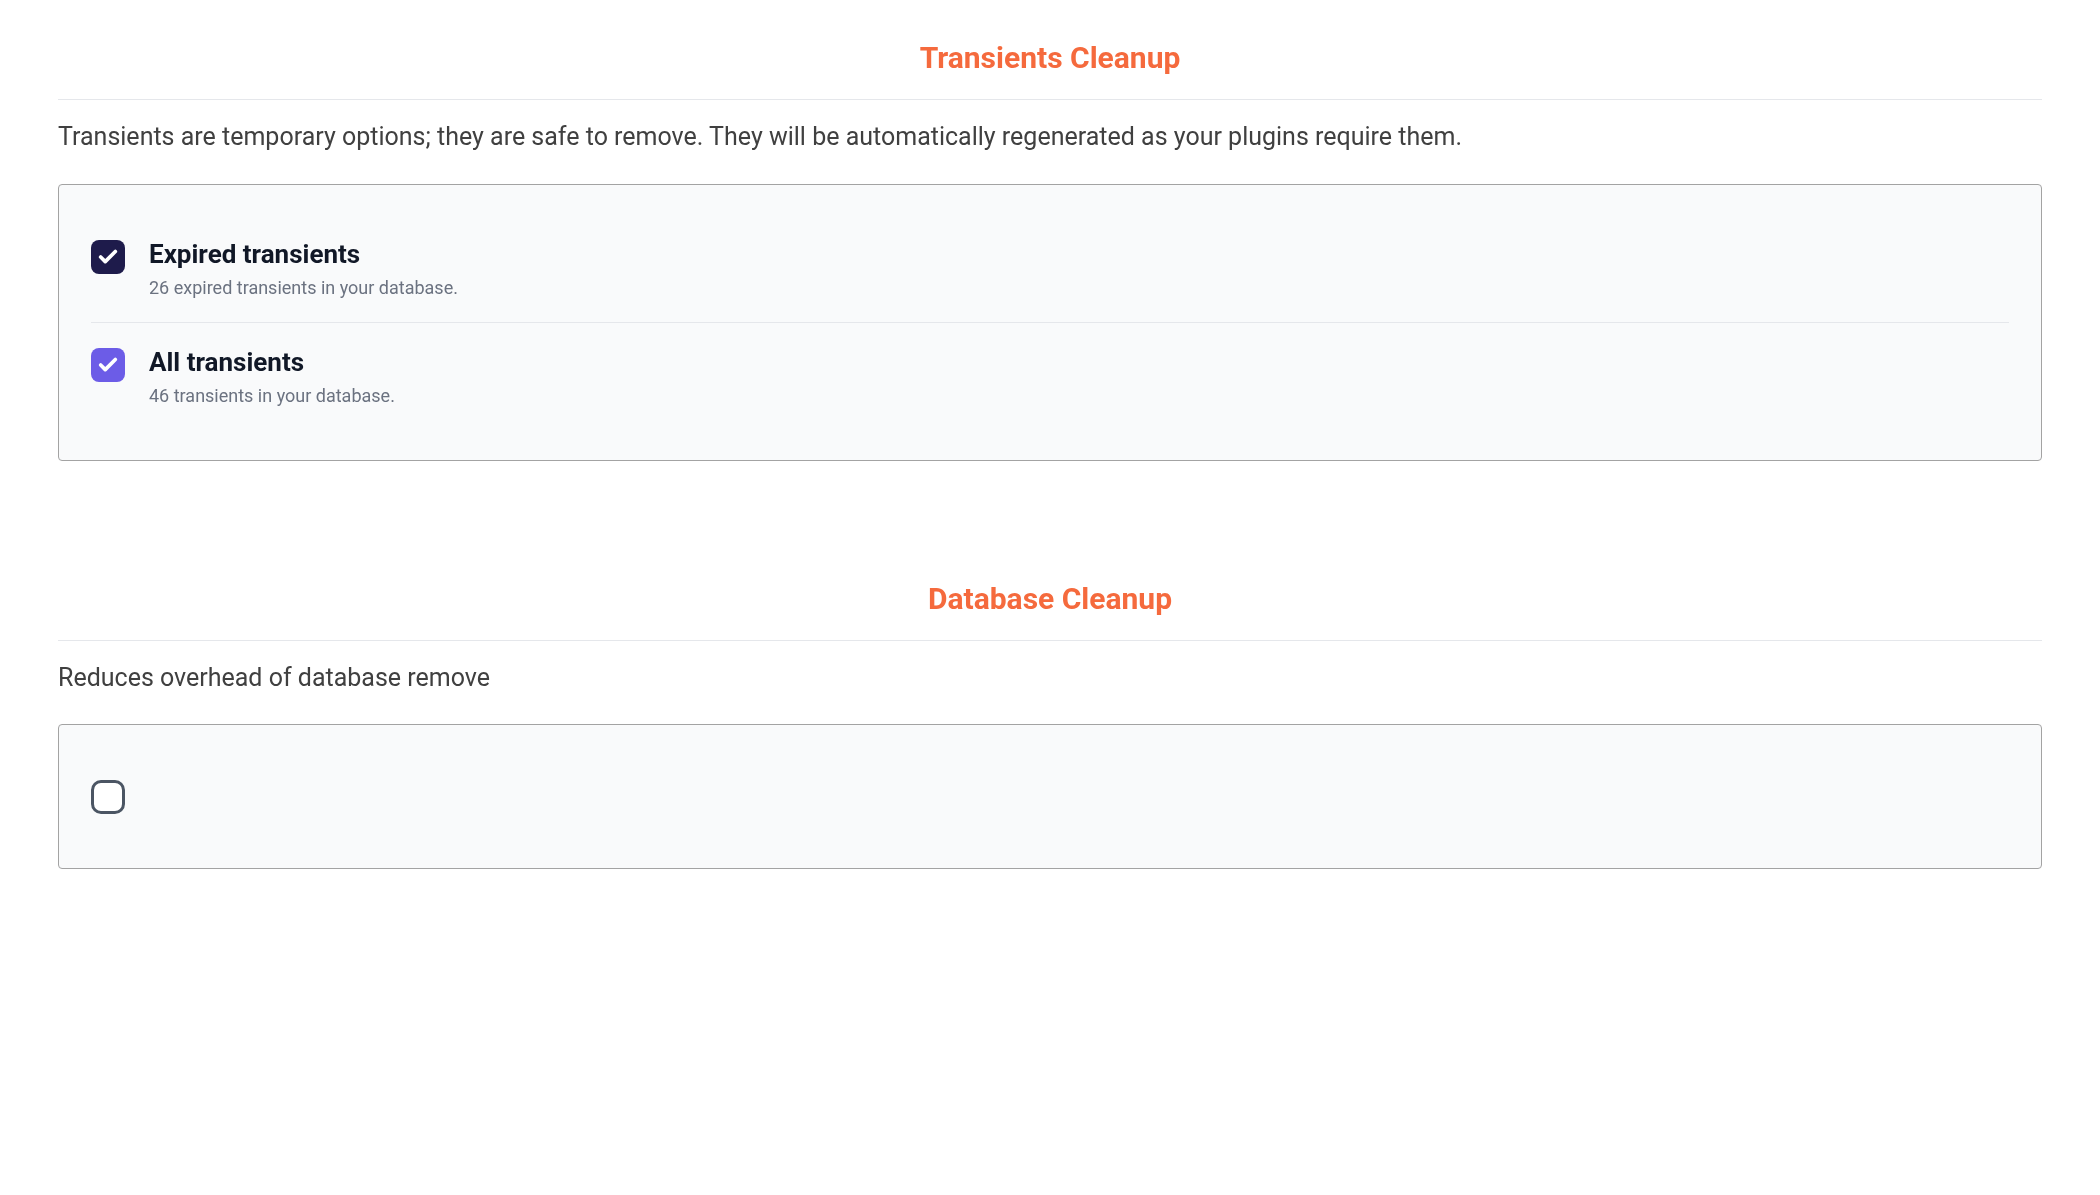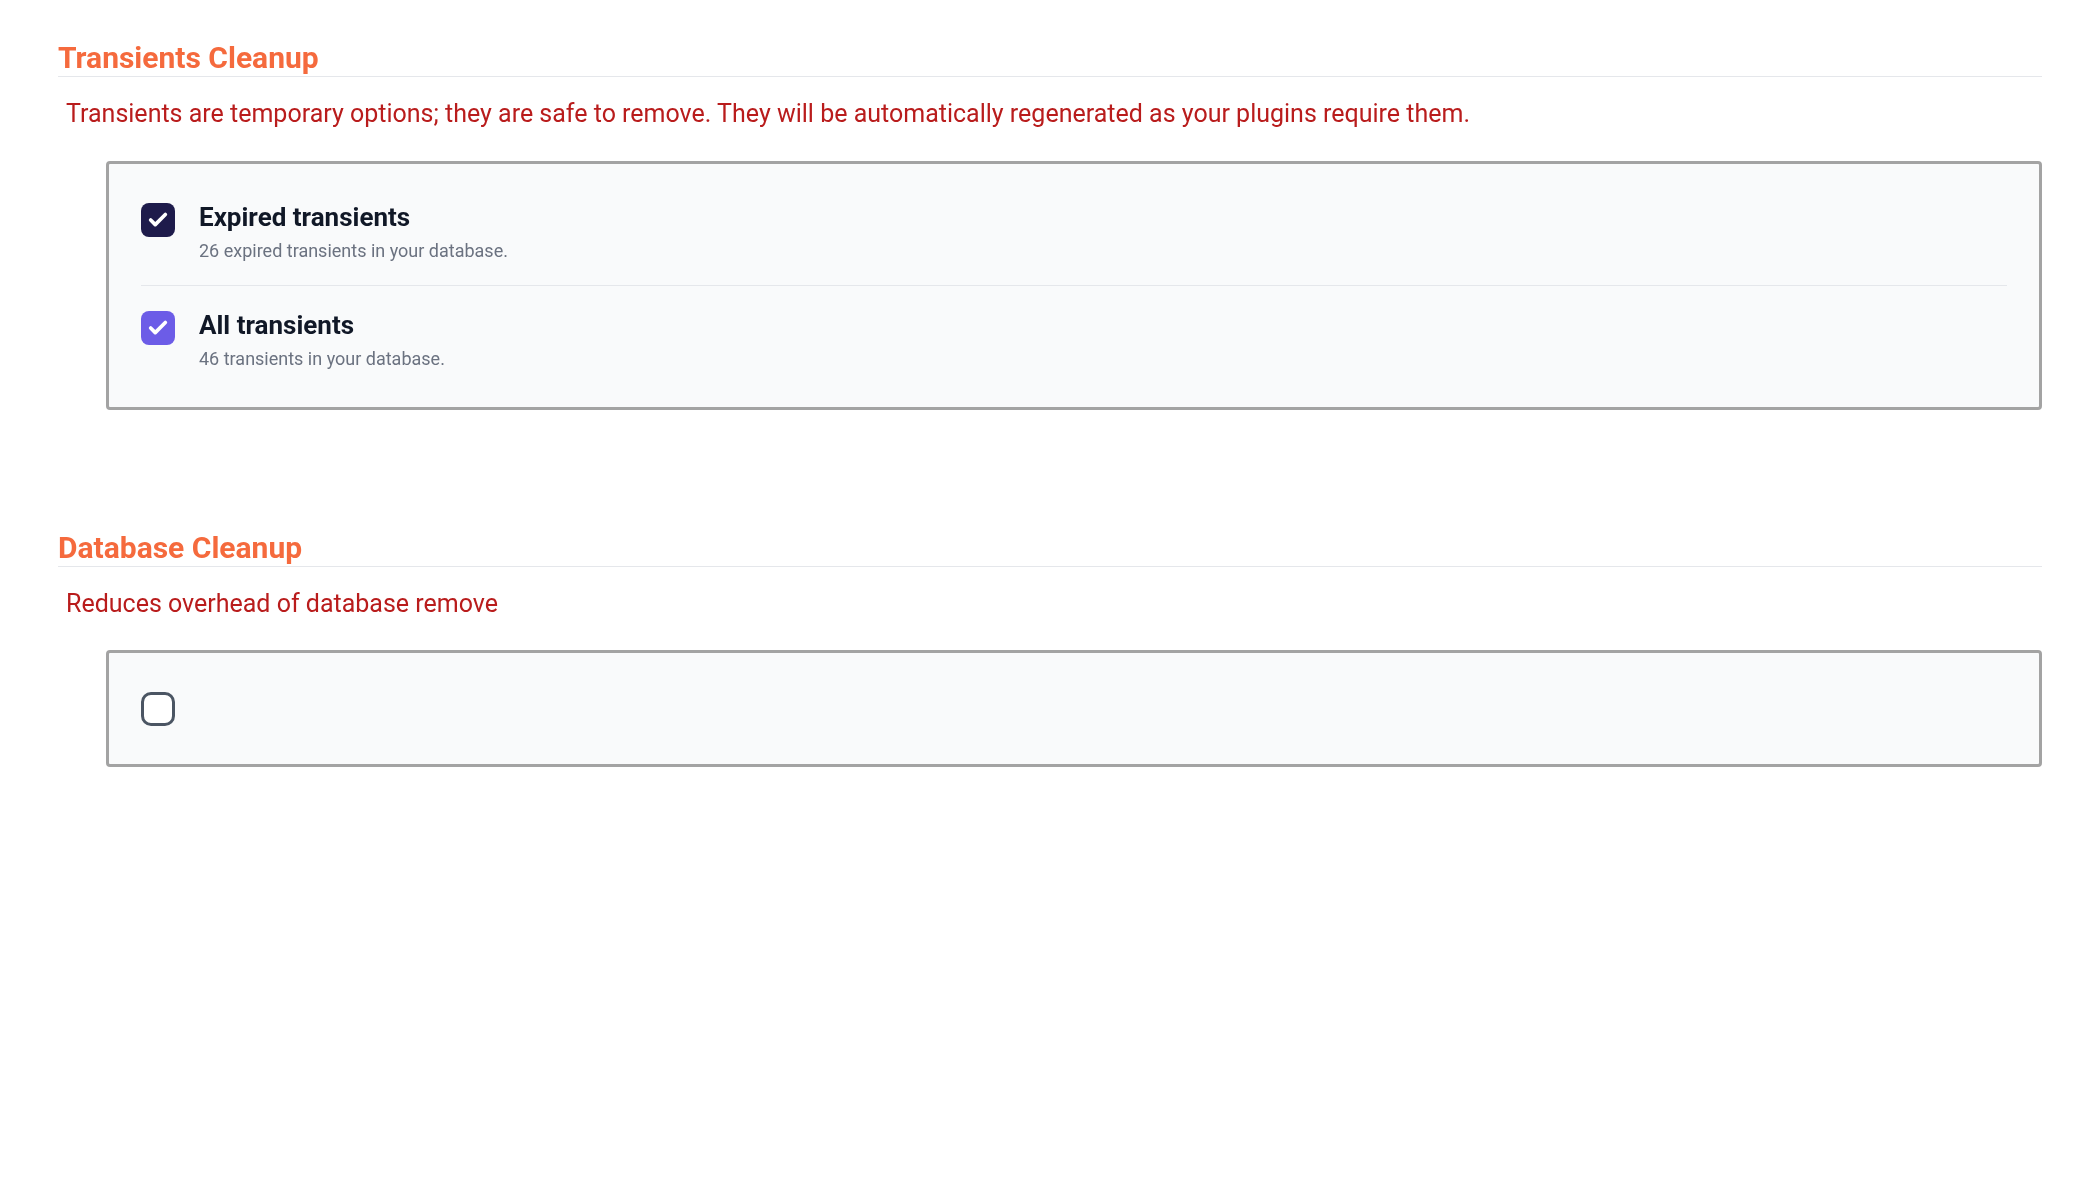--- a/index.html
+++ b/index.html
@@ -11,38 +11,37 @@
       font-family: -apple-system, BlinkMacSystemFont, "Segoe UI", Roboto, Helvetica, Arial, sans-serif;
       background: #fff;
       padding: 40px 58px;
       font-size: 22px;
       color: #1f2937;
     }
     .section-title {
       color: #f56a3d;
       font-size: 30px;
       font-weight: 700;
-      padding-bottom: 1px;
+      padding-bottom: 24px;
       border-bottom: 1px solid #e5e7eb;
       margin-bottom: 18px;
+      text-align: center;
     }
     .section-desc {
-      color: #b91c1c;
+      color: #404040;
       font-size: 25px;
       margin-bottom: 28px;
       line-height: 1.5;
-      margin-left: 8px;
     }
     .panel {
       background: #f9fafb;
-      border: 3px solid #a3a3a3;
+      border: 1px solid #a3a3a3;
       border-radius: 4px;
-      padding: 14px 32px;
+      padding: 30px 32px;
       margin-bottom: 120px;
-      margin-left: 48px;
     }
     .panel:last-child {
       margin-bottom: 0;
     }
     .option {
       display: flex;
       align-items: flex-start;
       gap: 24px;
       padding: 24px 0;
     }

